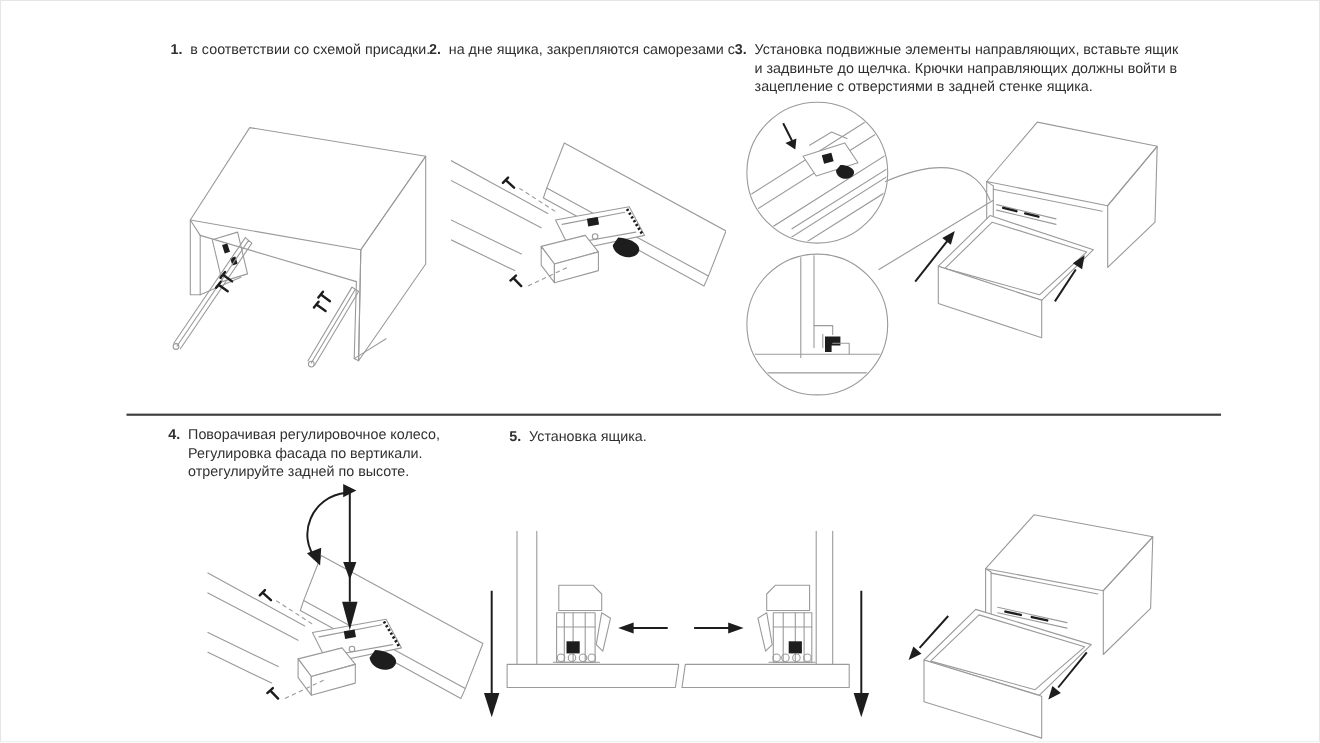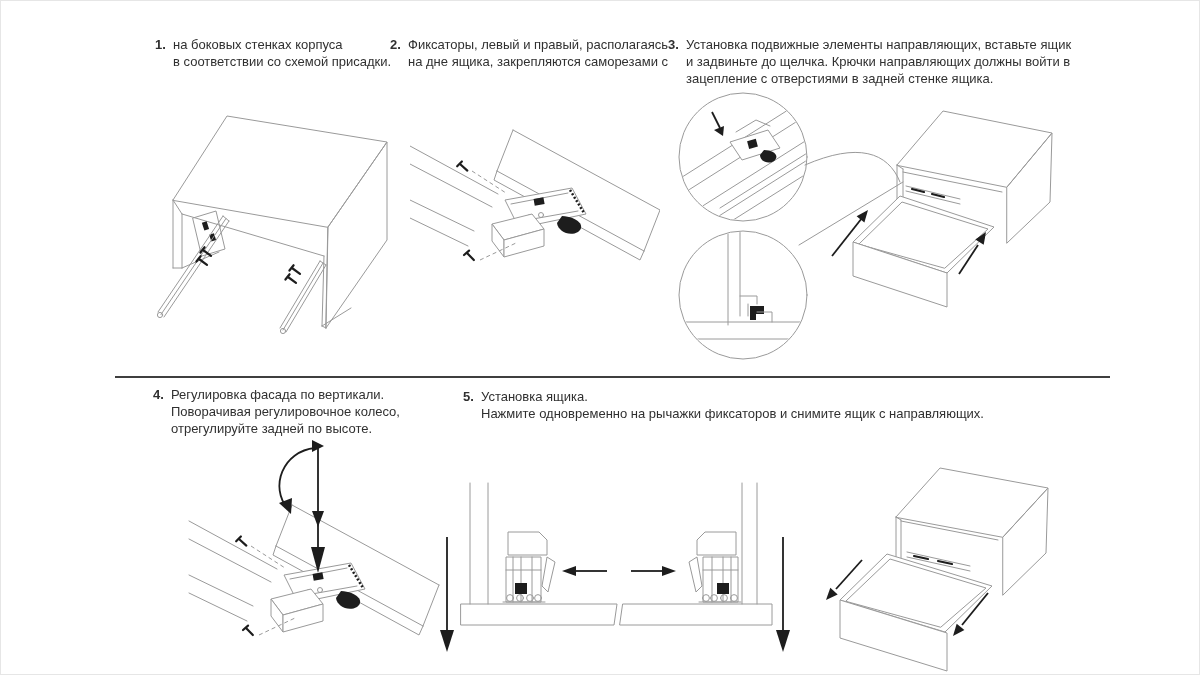--- a/index.html
+++ b/index.html
@@ -66,56 +66,53 @@
         <circle class="ln" cx="95" cy="158" r="3.4"></circle>
           <circle class="ln" cx="103" cy="158" r="3.4"></circle>
         <path class="ln" d="M68,162 L110,162"></path>
       </g>
     </defs>
   </svg>
 
   <div class="step" style="left:155px;top:36px">
     <span class="num">1.</span>
     <div>
-      <div>на боковых стенках корпуса</div>
       <div>в соответствии со схемой присадки.</div>
     </div>
   </div>
 
   <div class="step" style="left:390px;top:36px">
     <span class="num">2.</span>
     <div>
-      <div>Фиксаторы, левый и правый, располагаясь</div>
       <div>на дне ящика, закрепляются саморезами с</div>
     </div>
   </div>
 
   <div class="step" style="left:668px;top:36px">
     <span class="num">3.</span>
     <div>
       <div>Установка подвижные элементы направляющих, вставьте ящик</div>
       <div>и задвиньте до щелчка. Крючки направляющих должны войти в</div>
       <div>зацепление с отверстиями в задней стенке ящика.</div>
     </div>
   </div>
 
   <div class="step" style="left:153px;top:386px">
     <span class="num">4.</span>
     <div>
+      <div>Поворачивая регулировочное колесо,</div>
       <div>Регулировка фасада по вертикали.</div>
-      <div>Поворачивая регулировочное колесо,</div>
       <div>отрегулируйте задней по высоте.</div>
     </div>
   </div>
 
   <div class="step" style="left:463px;top:388px">
     <span class="num">5.</span>
     <div>
       <div>Установка ящика.</div>
-      <div>Нажмите одновременно на рычажки фиксаторов и снимите ящик с направляющих.</div>
     </div>
   </div>
 
   <div id="divider"></div>
 
   <svg class="fig" style="left:115px;top:100px" width="280" height="250" viewBox="0 0 280 250">
     <g>
       <path class="ln" d="M58,100 L112,16 L272,42 L213,127 Z"></path>
       <path class="ln" d="M213,127 L272,42 L272,140 L211,228 Z"></path>
       <path class="ln" d="M58,100 L58,168 M58,100 L67,114 M67,114 L67,168 M58,168 L67,168"></path>

